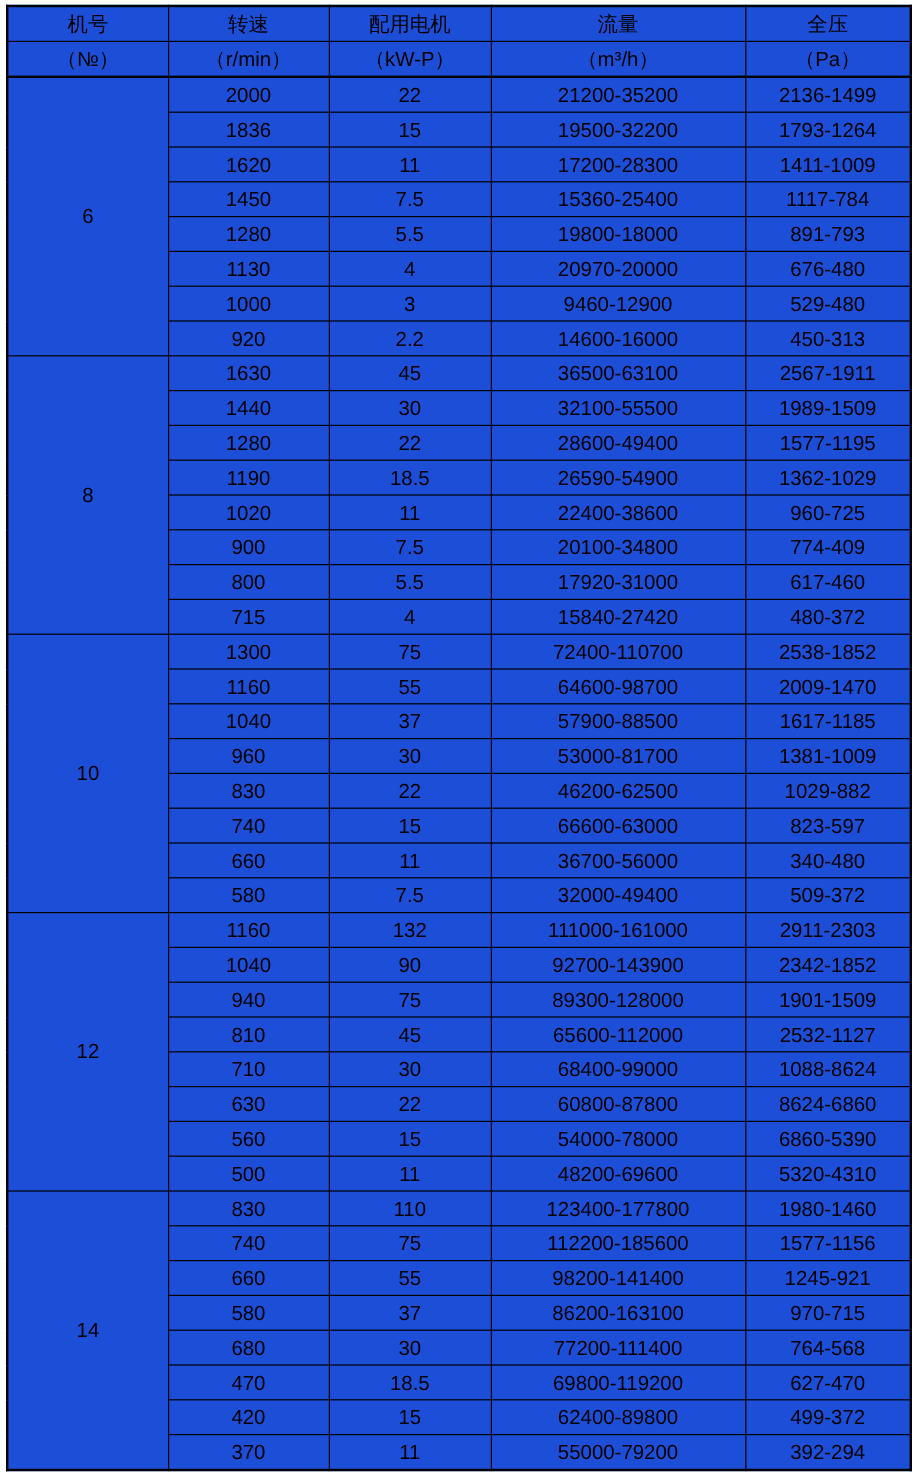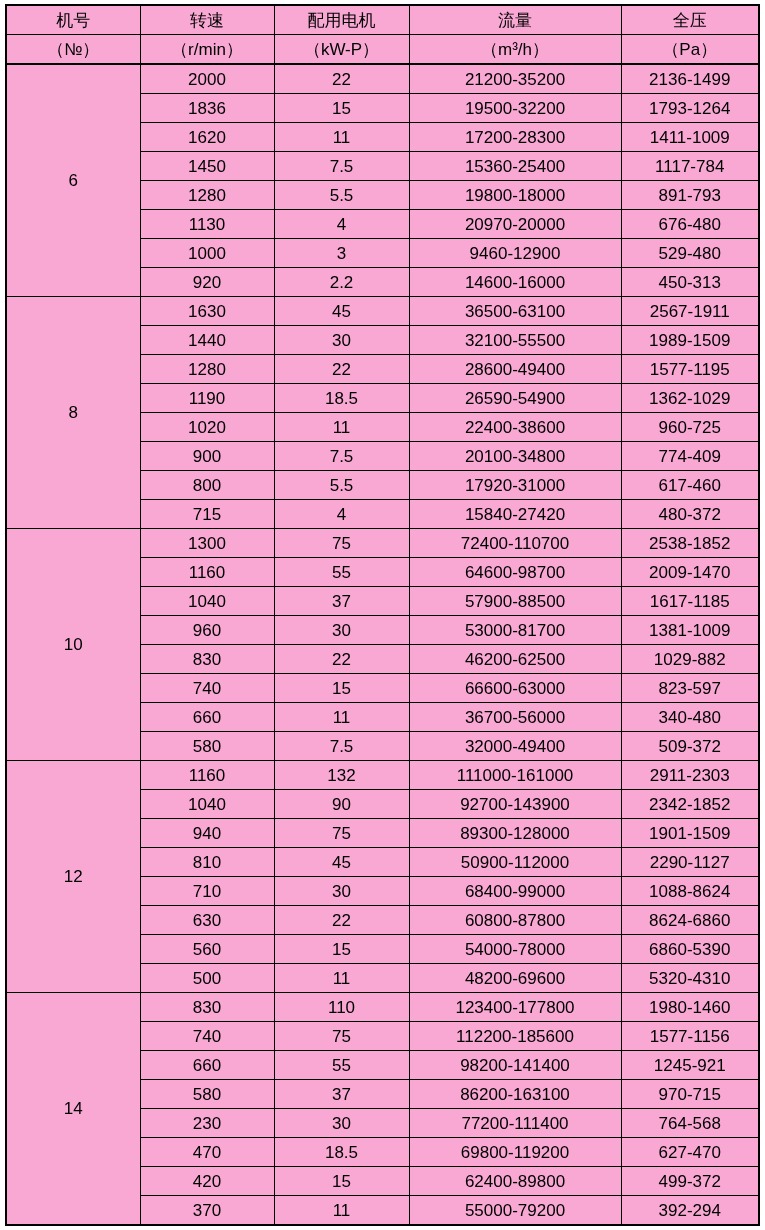--- a/index.html
+++ b/index.html
@@ -13,21 +13,21 @@
     width: 765px;
     height: 1230px;
     background: #ffffff;
     box-sizing: border-box;
     padding: 4px 5px;
   }
   table.spec-table {
     border-collapse: collapse;
     width: 753px;
     table-layout: fixed;
-    background: #f9a8d4;
+    background: #1d4ed8;
   }
   table.spec-table td, table.spec-table th {
     border: 1px solid #000000;
     text-align: center;
     vertical-align: middle;
     height: 28px;
     padding: 0 2px;
     font-size: 17px;
     font-weight: normal;
     line-height: 1;
@@ -241,22 +241,22 @@
         </tr>
         <tr>
           <td>940</td>
           <td>75</td>
           <td>89300-128000</td>
           <td>1901-1509</td>
         </tr>
         <tr>
           <td>810</td>
           <td>45</td>
-          <td>50900-112000</td>
-          <td>2290-1127</td>
+          <td>65600-112000</td>
+          <td>2532-1127</td>
         </tr>
         <tr>
           <td>710</td>
           <td>30</td>
           <td>68400-99000</td>
           <td>1088-8624</td>
         </tr>
         <tr>
           <td>630</td>
           <td>22</td>
@@ -294,21 +294,21 @@
           <td>98200-141400</td>
           <td>1245-921</td>
         </tr>
         <tr>
           <td>580</td>
           <td>37</td>
           <td>86200-163100</td>
           <td>970-715</td>
         </tr>
         <tr>
-          <td>230</td>
+          <td>680</td>
           <td>30</td>
           <td>77200-111400</td>
           <td>764-568</td>
         </tr>
         <tr>
           <td>470</td>
           <td>18.5</td>
           <td>69800-119200</td>
           <td>627-470</td>
         </tr>

